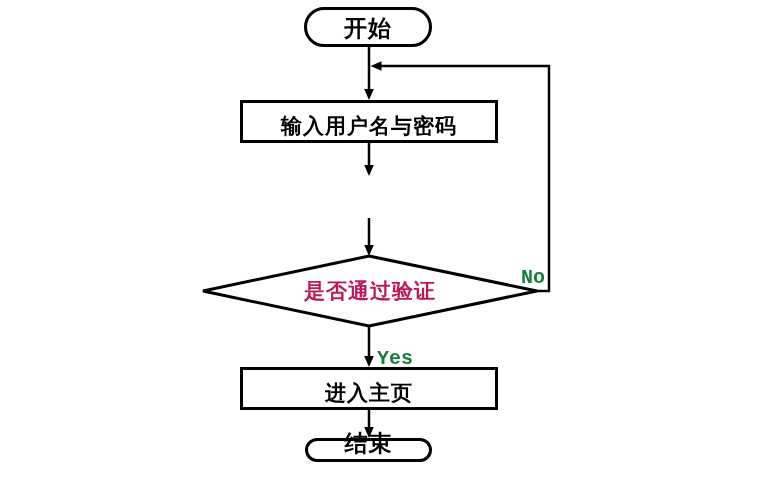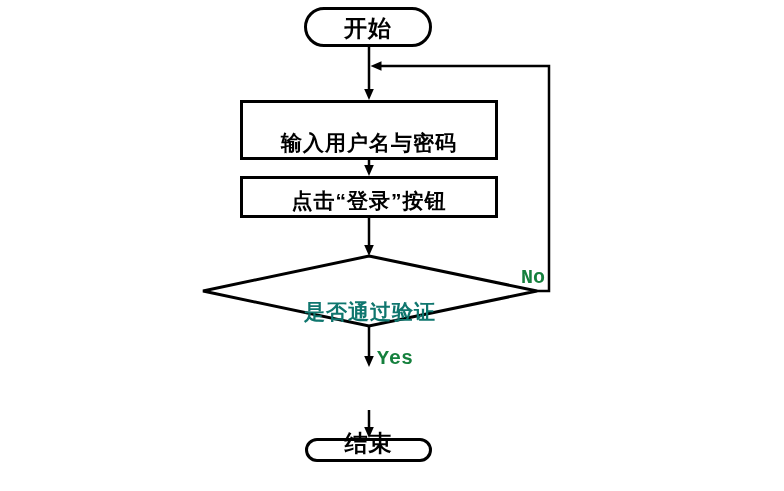--- a/index.html
+++ b/index.html
@@ -38,23 +38,23 @@
     border-radius: 21px;
     font-size: 23px;
   }
   .process {
     border: 3px solid #000000;
     font-size: 21px;
   }
   .decision-label {
     position: absolute;
     display: flex;
-    align-items: flex-end;
+    align-items: center;
     justify-content: center;
-    color: #0f766e;
+    color: #be185d;
     font-weight: bold;
     font-size: 21px;
     background: transparent;
     pointer-events: none;
   }
   .edge-label {
     position: absolute;
     color: #15803d;
     font-family: "Liberation Mono", "DejaVu Sans Mono", monospace;
     font-weight: bold;
@@ -91,32 +91,32 @@
     <polygon points="369,438 364.2,427 373.8,427" fill="#000000"></polygon>
 
     <polyline points="537,291 549,291 549,66 380,66" fill="none" stroke="#000000" stroke-width="2.5" stroke-linejoin="miter"></polyline>
     <polygon points="370.5,66 381.5,61.2 381.5,70.8" fill="#000000"></polygon>
   </svg>
 
   <div class="node terminator" style="left:304px; top:7px; width:128px; height:40px;">
     <span class="node-label">开始</span>
   </div>
 
-  <div class="node process" style="left:240px; top:100px; width:258px; height:60px;">
+  <div class="node process" style="left:240px; top:100px; width:258px; height:43px;">
     <span class="node-label">输入用户名与密码</span>
   </div>
 
-  <div class="node process" style="left:240px; top:176px; width:258px; height:42px;">
-    <span class="node-label">点击“登录”按钮</span>
-  </div>
 
   <div class="decision-label" style="left:203px; top:256px; width:334px; height:70px;">
     <span class="node-label">是否通过验证</span>
   </div>
 
+  <div class="node process" style="left:240px; top:367px; width:258px; height:43px;">
+    <span class="node-label">进入主页</span>
+  </div>
 
   <div class="node terminator" style="left:305px; top:438px; width:127px; height:24px;">
     <span class="node-label">结束</span>
   </div>
 
   <div class="edge-label" style="left:377px; top:349px;">Yes</div>
 
   <div class="edge-label" style="left:521px; top:268px;">No</div>
 
 </div>

